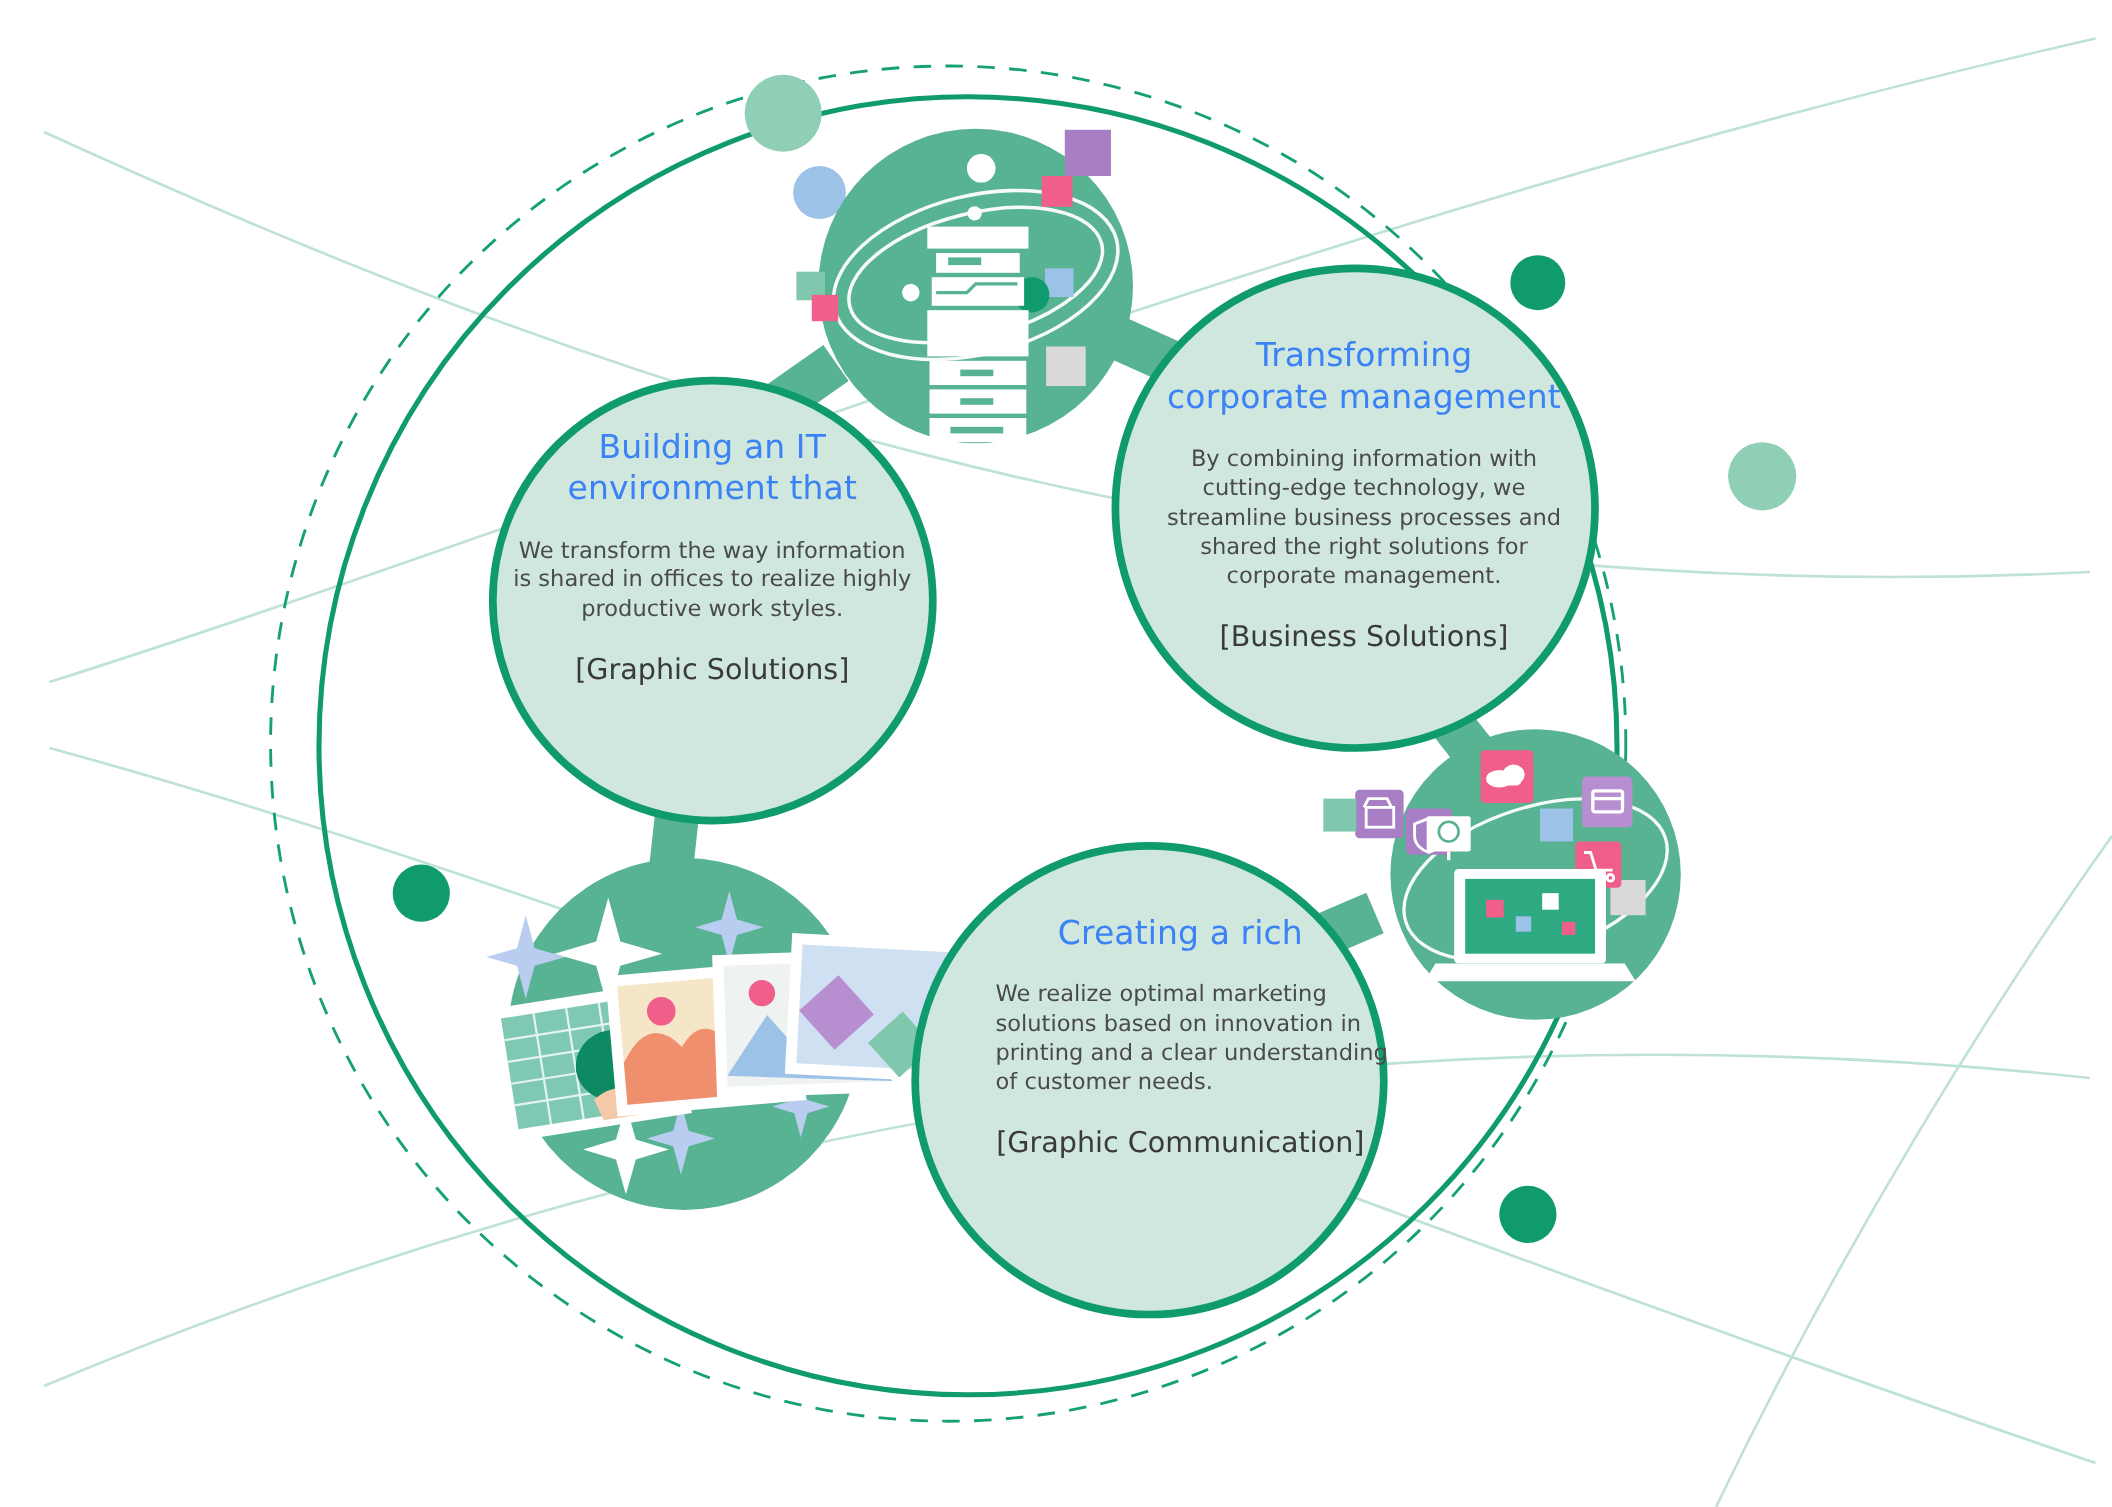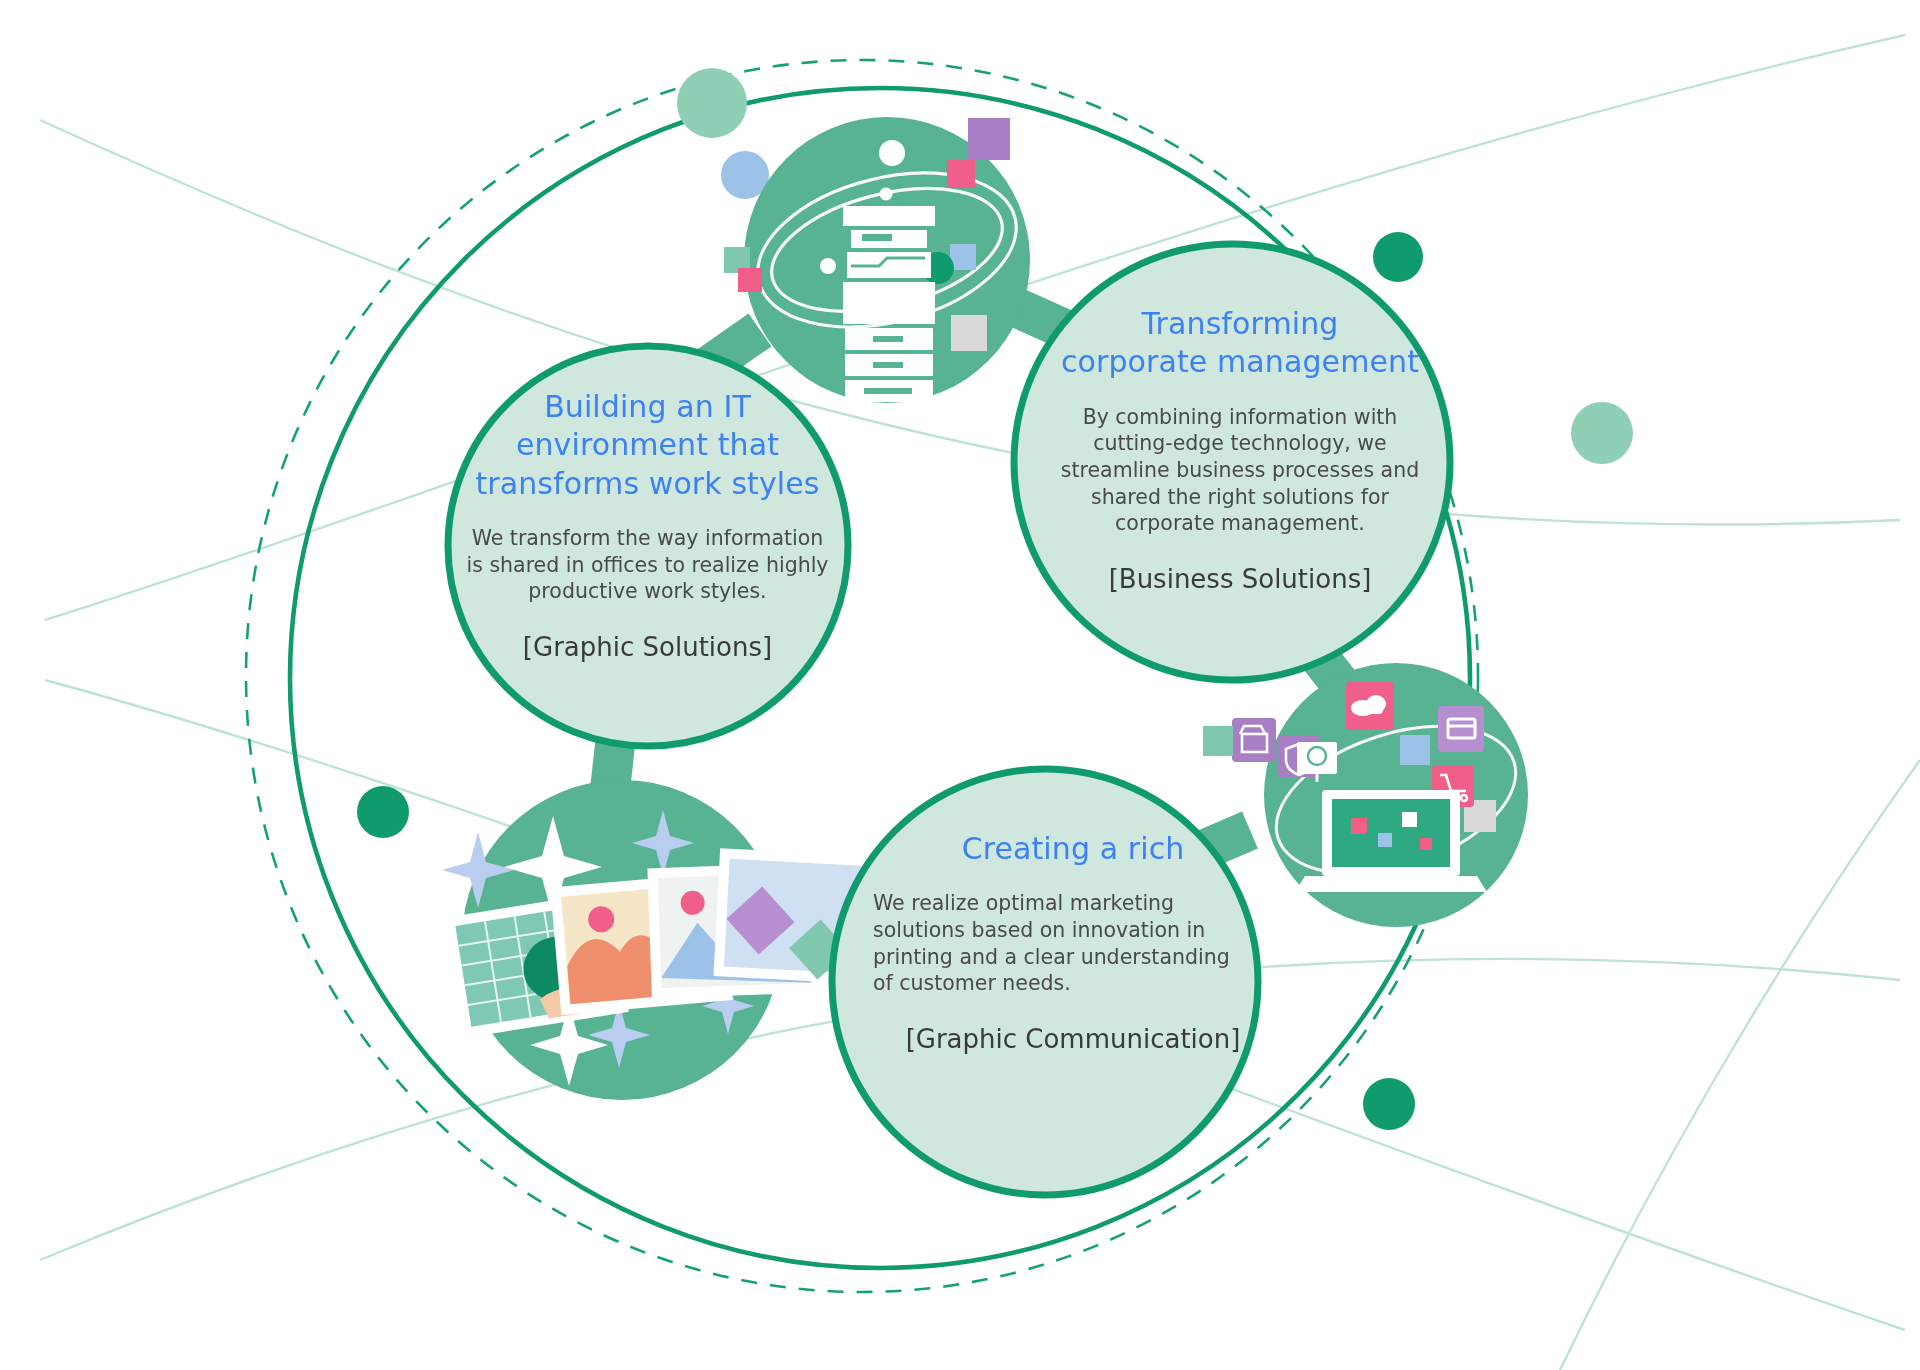--- a/index.html
+++ b/index.html
@@ -204,21 +204,20 @@
   <svg class="layer" viewBox="0 0 1920 1370">
     <circle cx="648" cy="546" r="200" fill="#cfe7dd" stroke="#0f9b6e" stroke-width="7"></circle>
     <circle cx="1232" cy="462" r="218" fill="#cfe7dd" stroke="#0f9b6e" stroke-width="7"></circle>
     <circle cx="1045" cy="982" r="213" fill="#cfe7dd" stroke="#0f9b6e" stroke-width="7"></circle>
   </svg>
 
   <div class="txtwrap" id="txt-office">
     <span class="c-title sp-title">
       <span>Building an IT</span><br>
       <span>environment that</span><br>
-      <span>transforms work styles</span>
     </span>
     <span class="c-body sp-body">
       <span>We transform the way information</span><br>
       <span>is shared in offices to realize highly</span><br>
       <span>productive work styles.</span>
     </span>
     <span class="c-tag sp-tag">[Graphic Solutions]</span>
   </div>
 
   <div class="txtwrap" id="txt-business">
@@ -233,21 +232,21 @@
       <span>shared the right solutions for</span><br>
       <span>corporate management.</span>
     </span>
     <span class="c-tag sp-tag">[Business Solutions]</span>
   </div>
 
   <div class="txtwrap" id="txt-graphic">
     <span class="c-title sp-title">
       <span>Creating a rich</span><br>
     </span>
-    <span class="c-body sp-body" style="text-align:left;">
+    <span class="c-body sp-body" style="text-align:left;margin-left:32px;">
       <span>We realize optimal marketing</span><br>
       <span>solutions based on innovation in</span><br>
       <span>printing and a clear understanding</span><br>
       <span>of customer needs.</span>
     </span>
     <span class="c-tag sp-tag">[Graphic Communication]</span>
   </div>
 
 </div>
 

